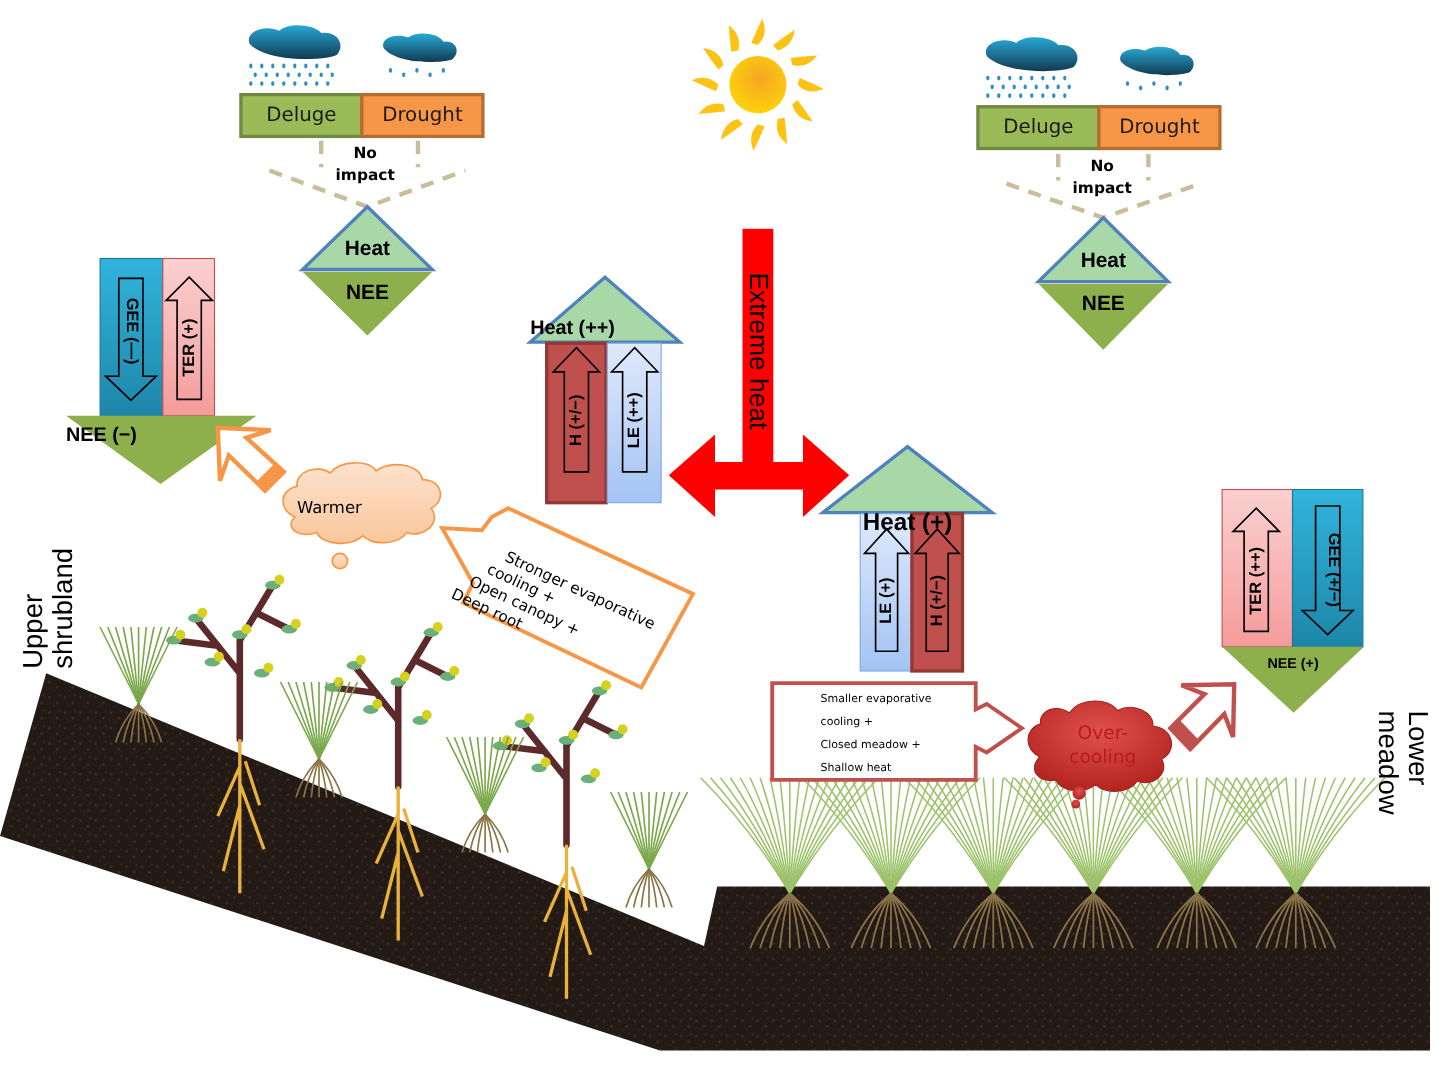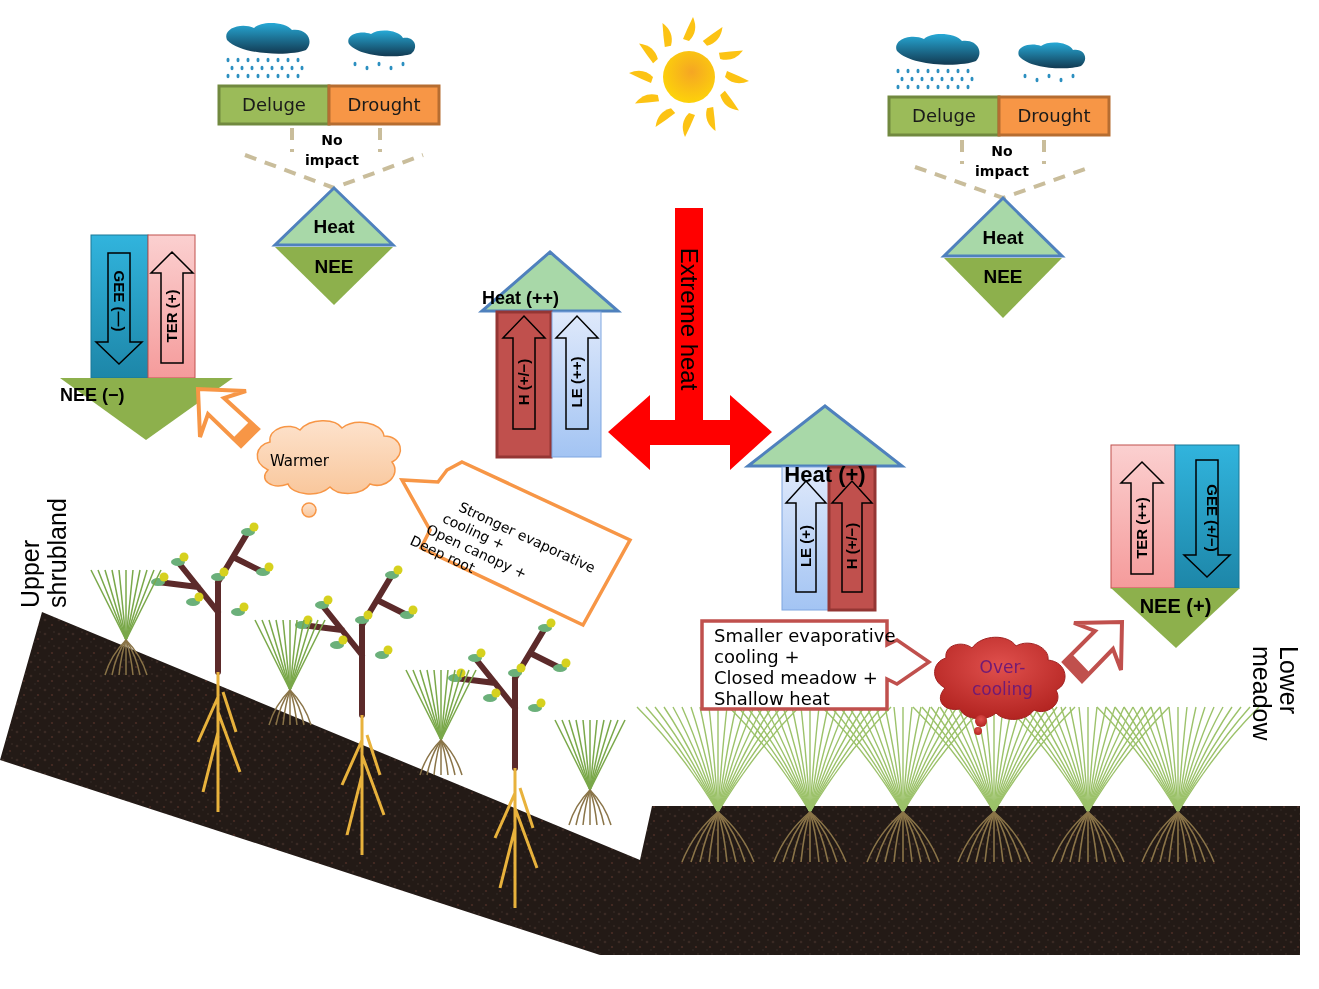--- a/index.html
+++ b/index.html
@@ -584,39 +584,39 @@
 <div class="lbl" style="left:748px;top:462px;width:154px;text-align:center;font-size:22px;"><span class="bold">Heat (+)</span></div>
 <div class="vtext bold" style="left:761px;top:536px;width:90px;height:20px;line-height:20px;text-align:center;font-size:15px;transform:rotate(-90deg);">LE (+)</div>
 <div class="vtext bold" style="left:807px;top:536px;width:90px;height:20px;line-height:20px;text-align:center;font-size:15px;transform:rotate(-90deg);">H (+/−)</div>
 
 <div class="vtext bold" style="left:74px;top:291px;width:90px;height:20px;line-height:20px;text-align:center;font-size:15px;transform:rotate(90deg);">GEE (—)</div>
 <div class="vtext bold" style="left:127px;top:306px;width:90px;height:20px;line-height:20px;text-align:center;font-size:15px;transform:rotate(-90deg);">TER (+)</div>
 <div class="lbl bold" style="left:60px;top:385px;width:173px;text-align:left;font-size:18px;">NEE (−)</div>
 
 <div class="vtext bold" style="left:1097px;top:518px;width:90px;height:20px;line-height:20px;text-align:center;font-size:15px;transform:rotate(-90deg);">TER (++)</div>
 <div class="vtext bold" style="left:1162px;top:508px;width:100px;height:20px;line-height:20px;text-align:center;font-size:15px;transform:rotate(90deg);">GEE (+/−)</div>
-<div class="lbl bold" style="left:1111px;top:595px;width:129px;text-align:center;font-size:20px;">NEE (+)</div>
+<div class="lbl bold" style="left:1111px;top:595px;width:129px;text-align:center;font-size:13px;">NEE (+)</div>
 
 <div class="lbl sans" style="left:270px;top:452px;width:128px;font-size:15px;">Warmer</div>
 
 <div class="lbl sans" style="left:436px;top:486px;font-size:14px;line-height:17px;transform:rotate(25deg);transform-origin:0 0;">
   <div style="padding-left:30px">Stronger evaporative</div>
   <div style="padding-left:20px">cooling +</div>
   <div style="padding-left:10px">Open canopy +</div>
   <div>Deep root</div>
 </div>
 
-<div class="lbl sans" style="left:714px;top:625px;font-size:18px;line-height:21px;">
+<div class="lbl sans" style="left:746px;top:625px;font-size:10px;line-height:21px;">
   <div>Smaller evaporative</div>
   <div>cooling +</div>
   <div>Closed meadow +</div>
   <div>Shallow heat</div>
 </div>
 
-<div class="lbl sans" style="left:945px;top:656px;width:115px;text-align:center;font-size:17px;line-height:22px;color:#701a75;">
+<div class="lbl sans" style="left:945px;top:656px;width:115px;text-align:center;font-size:17px;line-height:22px;color:#b91c1c;">
   <div>Over-</div>
   <div>cooling</div>
 </div>
 
 <div class="vtext" style="left:-30px;top:505px;width:150px;height:56px;line-height:27px;text-align:left;font-size:25px;transform:rotate(-90deg);">
   <div>Upper</div>
   <div>shrubland</div>
 </div>
 <div class="vtext" style="left:1204px;top:688px;width:140px;height:56px;line-height:27px;text-align:left;font-size:25px;transform:rotate(90deg);">
   <div>Lower</div>

